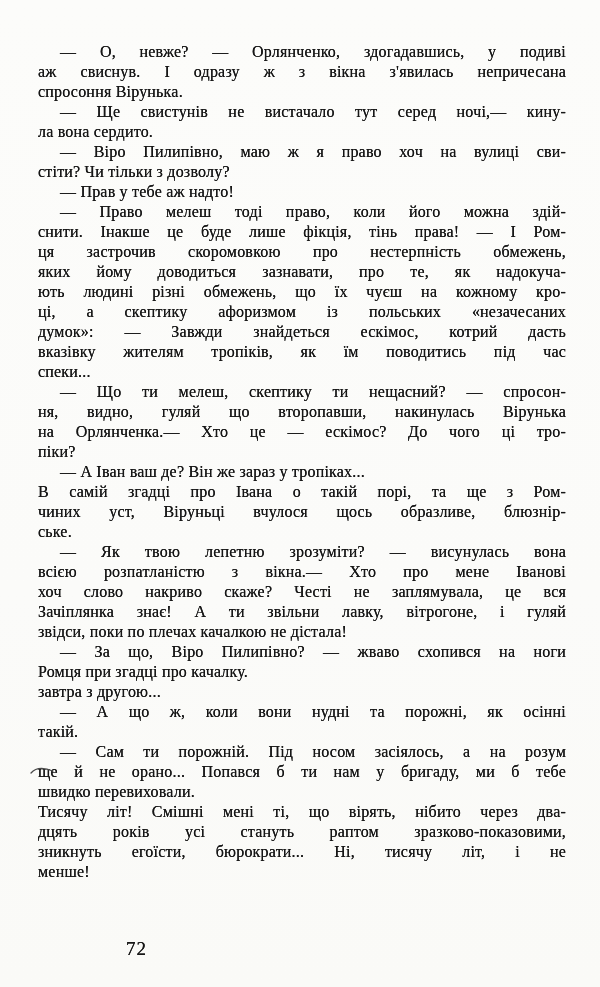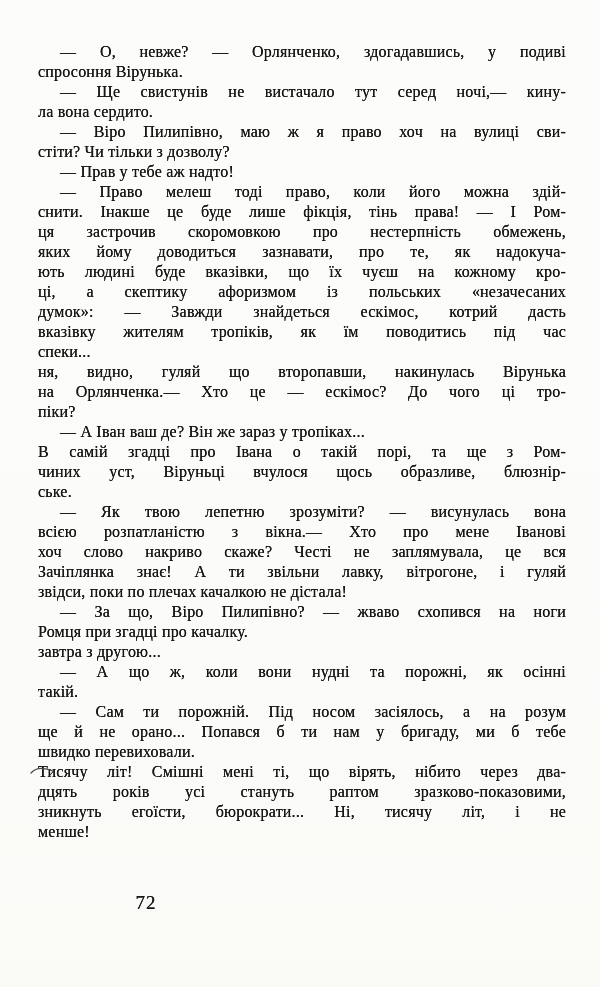--- a/index.html
+++ b/index.html
@@ -29,57 +29,58 @@
   }
   .line.j {
     text-align: justify;
     text-align-last: justify;
     -moz-text-align-last: justify;
   }
   .line.ind { text-indent: 22px; }
   .page-number {
     position: absolute;
     left: 126px;
-    top: 892px;
+    top: 938px;
     width: 40px;
-    text-align: center;
     font-size: 19px;
     letter-spacing: 1px;
     text-shadow: 0 0 0.4px #1a1a1a;
   }
   .pen-mark {
     position: absolute;
     left: 29px;
     top: 764px;
     width: 26px;
     height: 12px;
   }
 </style>
 </head>
 <body>
 
 <div class="page">
 
   <div class="text-block">
       <div class="line j ind">— О, невже? — Орлянченко, здогадавшись, у подиві</div>
+      <div class="line j">аж свиснув. І одразу ж з вікна з'явилась непричесана</div>
       <div class="line">спросоння Вірунька.</div>
       <div class="line j ind">— Ще свистунів не вистачало тут серед ночі,— кину-</div>
       <div class="line">ла вона сердито.</div>
       <div class="line j ind">— Віро Пилипівно, маю ж я право хоч на вулиці сви-</div>
       <div class="line">стіти? Чи тільки з дозволу?</div>
       <div class="line ind">— Прав у тебе аж надто!</div>
       <div class="line j ind">— Право мелеш тоді право, коли його можна здій-</div>
       <div class="line j">снити. Інакше це буде лише фікція, тінь права! — І Ром-</div>
       <div class="line j">ця застрочив скоромовкою про нестерпність обмежень,</div>
       <div class="line j">яких йому доводиться зазнавати, про те, як надокуча-</div>
-      <div class="line j">ють людині буде вказівки, що їх чуєш на кожному кро-</div>
+      <div class="line j">ють людині різні обмежень, що їх чуєш на кожному кро-</div>
       <div class="line j">ці, а скептику афоризмом із польських «незачесаних</div>
       <div class="line j">думок»: — Завжди знайдеться ескімос, котрий дасть</div>
       <div class="line j">вказівку жителям тропіків, як їм поводитись під час</div>
       <div class="line">спеки...</div>
+      <div class="line j ind">— Що ти мелеш, скептику ти нещасний? — спросон-</div>
       <div class="line j">ня, видно, гуляй що второпавши, накинулась Вірунька</div>
       <div class="line j">на Орлянченка.— Хто це — ескімос? До чого ці тро-</div>
       <div class="line">піки?</div>
       <div class="line ind">— А Іван ваш де? Він же зараз у тропіках...</div>
       <div class="line j">В самій згадці про Івана о такій порі, та ще з Ром-</div>
       <div class="line j">чиних уст, Віруньці вчулося щось образливе, блюзнір-</div>
       <div class="line">ське.</div>
       <div class="line j ind">— Як твою лепетню зрозуміти? — висунулась вона</div>
       <div class="line j">всією розпатланістю з вікна.— Хто про мене Іванові</div>
       <div class="line j">хоч слово накриво скаже? Честі не заплямувала, це вся</div>

